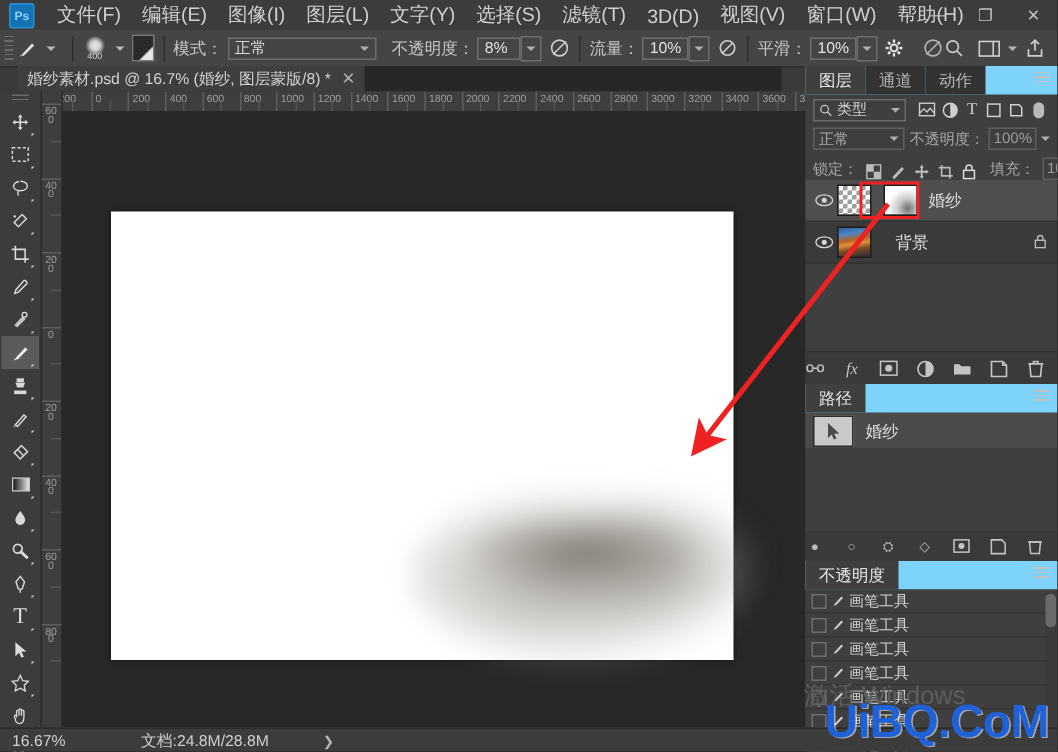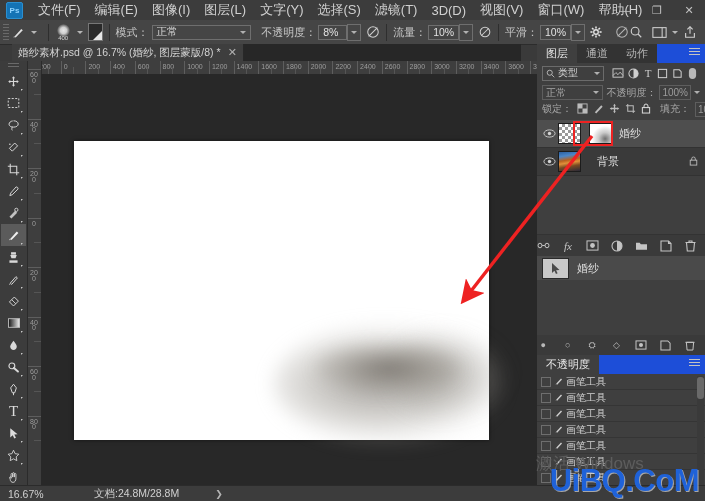--- a/index.html
+++ b/index.html
@@ -93,37 +93,37 @@
 
   
   .statusbar{position:absolute;left:0;top:485px;width:705px;height:16px;background:#3c3c3c;
              display:flex;align-items:center;border-top:1px solid #2b2b2b;}
   .st-zoom{width:56px;padding-left:8px;color:#d0d0d0;font-size:10.5px;}
   .st-doc{color:#d0d0d0;font-size:10.5px;margin-left:30px;}
   .st-arrow{margin-left:36px;color:#b4b4b4;font-size:9px;}
 
   
   .rightcol{position:absolute;left:537px;top:44px;width:168px;height:441px;background:#3a3a3a;}
-  .panel-tabs{display:flex;height:19px;background:#1d4ed8;align-items:stretch;position:relative;}
+  .panel-tabs{display:flex;height:19px;background:#7dd3fc;align-items:stretch;position:relative;}
   .ptab{padding:0 9px;display:flex;align-items:center;font-size:11px;color:#b4b4b4;background:#333;}
   .ptab.active{background:#3f3f3f;color:#e6e6e6;}
   .pmenu{position:absolute;right:5px;top:4px;width:11px;height:9px;
          background:repeating-linear-gradient(to bottom,#c2c2c2 0 1px,transparent 1px 3px);}
   .prow{display:flex;align-items:center;height:20px;background:#3f3f3f;padding:0 5px;}
   .searchbox{display:flex;align-items:center;width:66px;height:15px;background:#3f3f3f;
              border:1px solid #6b6b6b;font-size:10px;color:#d0d0d0;padding:0 3px;box-sizing:border-box;
              justify-content:space-between;}
   .filticon{width:16px;height:15px;display:flex;align-items:center;justify-content:center;color:#cfcfcf;font-size:11px;}
   .blendrow{display:flex;align-items:center;height:19px;background:#3f3f3f;padding:0 5px;gap:3px;}
   .blendsel{width:78px;height:15px;background:#3f3f3f;border:1px solid #5e5e5e;color:#a9a9a9;
             font-size:10px;display:flex;align-items:center;justify-content:space-between;padding:0 3px;box-sizing:border-box;}
   .lbl{font-size:10px;color:#a8a8a8;white-space:nowrap;}
   .opval{width:33px;height:15px;background:#3f3f3f;border:1px solid #5e5e5e;color:#9c9c9c;
          font-size:10px;display:flex;align-items:center;justify-content:flex-end;padding:0 2px;box-sizing:border-box;}
-  .lockrow{display:flex;align-items:flex-start;height:18px;background:#3f3f3f;padding:0 5px;gap:5px;}
+  .lockrow{display:flex;align-items:flex-end;height:18px;background:#3f3f3f;padding:0 5px;gap:5px;}
   .lockicon{width:12px;height:12px;display:flex;align-items:center;justify-content:center;color:#b8b8b8;font-size:10px;}
 
   .layer{display:flex;align-items:center;height:27px;border-bottom:1px solid #323232;padding:0 4px;position:relative;}
   .layer.sel{background:#4e4e4e;}
   .eye{width:17px;display:flex;align-items:center;justify-content:center;color:#cfcfcf;font-size:10px;}
   .thumb{width:23px;height:21px;border:1px solid #1c1c1c;box-sizing:border-box;flex:none;}
   .thumb.checker{background-image:linear-gradient(45deg,#999 25%,transparent 25%,transparent 75%,#999 75%),
                  linear-gradient(45deg,#999 25%,#fff 25%,#fff 75%,#999 75%);
                  background-size:6px 6px;background-position:0 0,3px 3px;}
   .thumb.photo{background:linear-gradient(170deg,#2c5f9e 0%,#4a86c8 22%,#b8621f 42%,#e0903a 55%,#7a4a22 72%,#2a2a38 100%);}
@@ -691,20 +691,24 @@
           </svg>
       </div>
       <div class="pbtn">
         <svg width="11" height="12" viewBox="0 0 11 12">
             <path d="M1.5 2.5 L9.5 2.5 L8.7 11 L2.3 11 Z" fill="none" stroke="#c4c4c4" stroke-width="1.1"></path>
             <path d="M0.5 2.5 L10.5 2.5 M4 2.5 L4 1 L7 1 L7 2.5" fill="none" stroke="#c4c4c4" stroke-width="1.1"></path>
           </svg>
       </div>
     </div>
 
+    <div class="panel-tabs">
+      <div class="ptab active">路径</div>
+      <div class="pmenu"></div>
+    </div>
     <div class="pathrow">
       <div class="paththumb">
         <svg width="14" height="13" viewBox="0 0 14 13">
             <path d="M3 1 L3 11 L5.4 8.7 L7 12 L8.6 11.3 L7.1 8.2 L10.5 8 Z" fill="#4a4a4a"></path>
           </svg>
       </div>
       <div class="pathname">婚纱</div>
     </div>
     <div class="paths-body"></div>
     <div class="pathsbottom">

